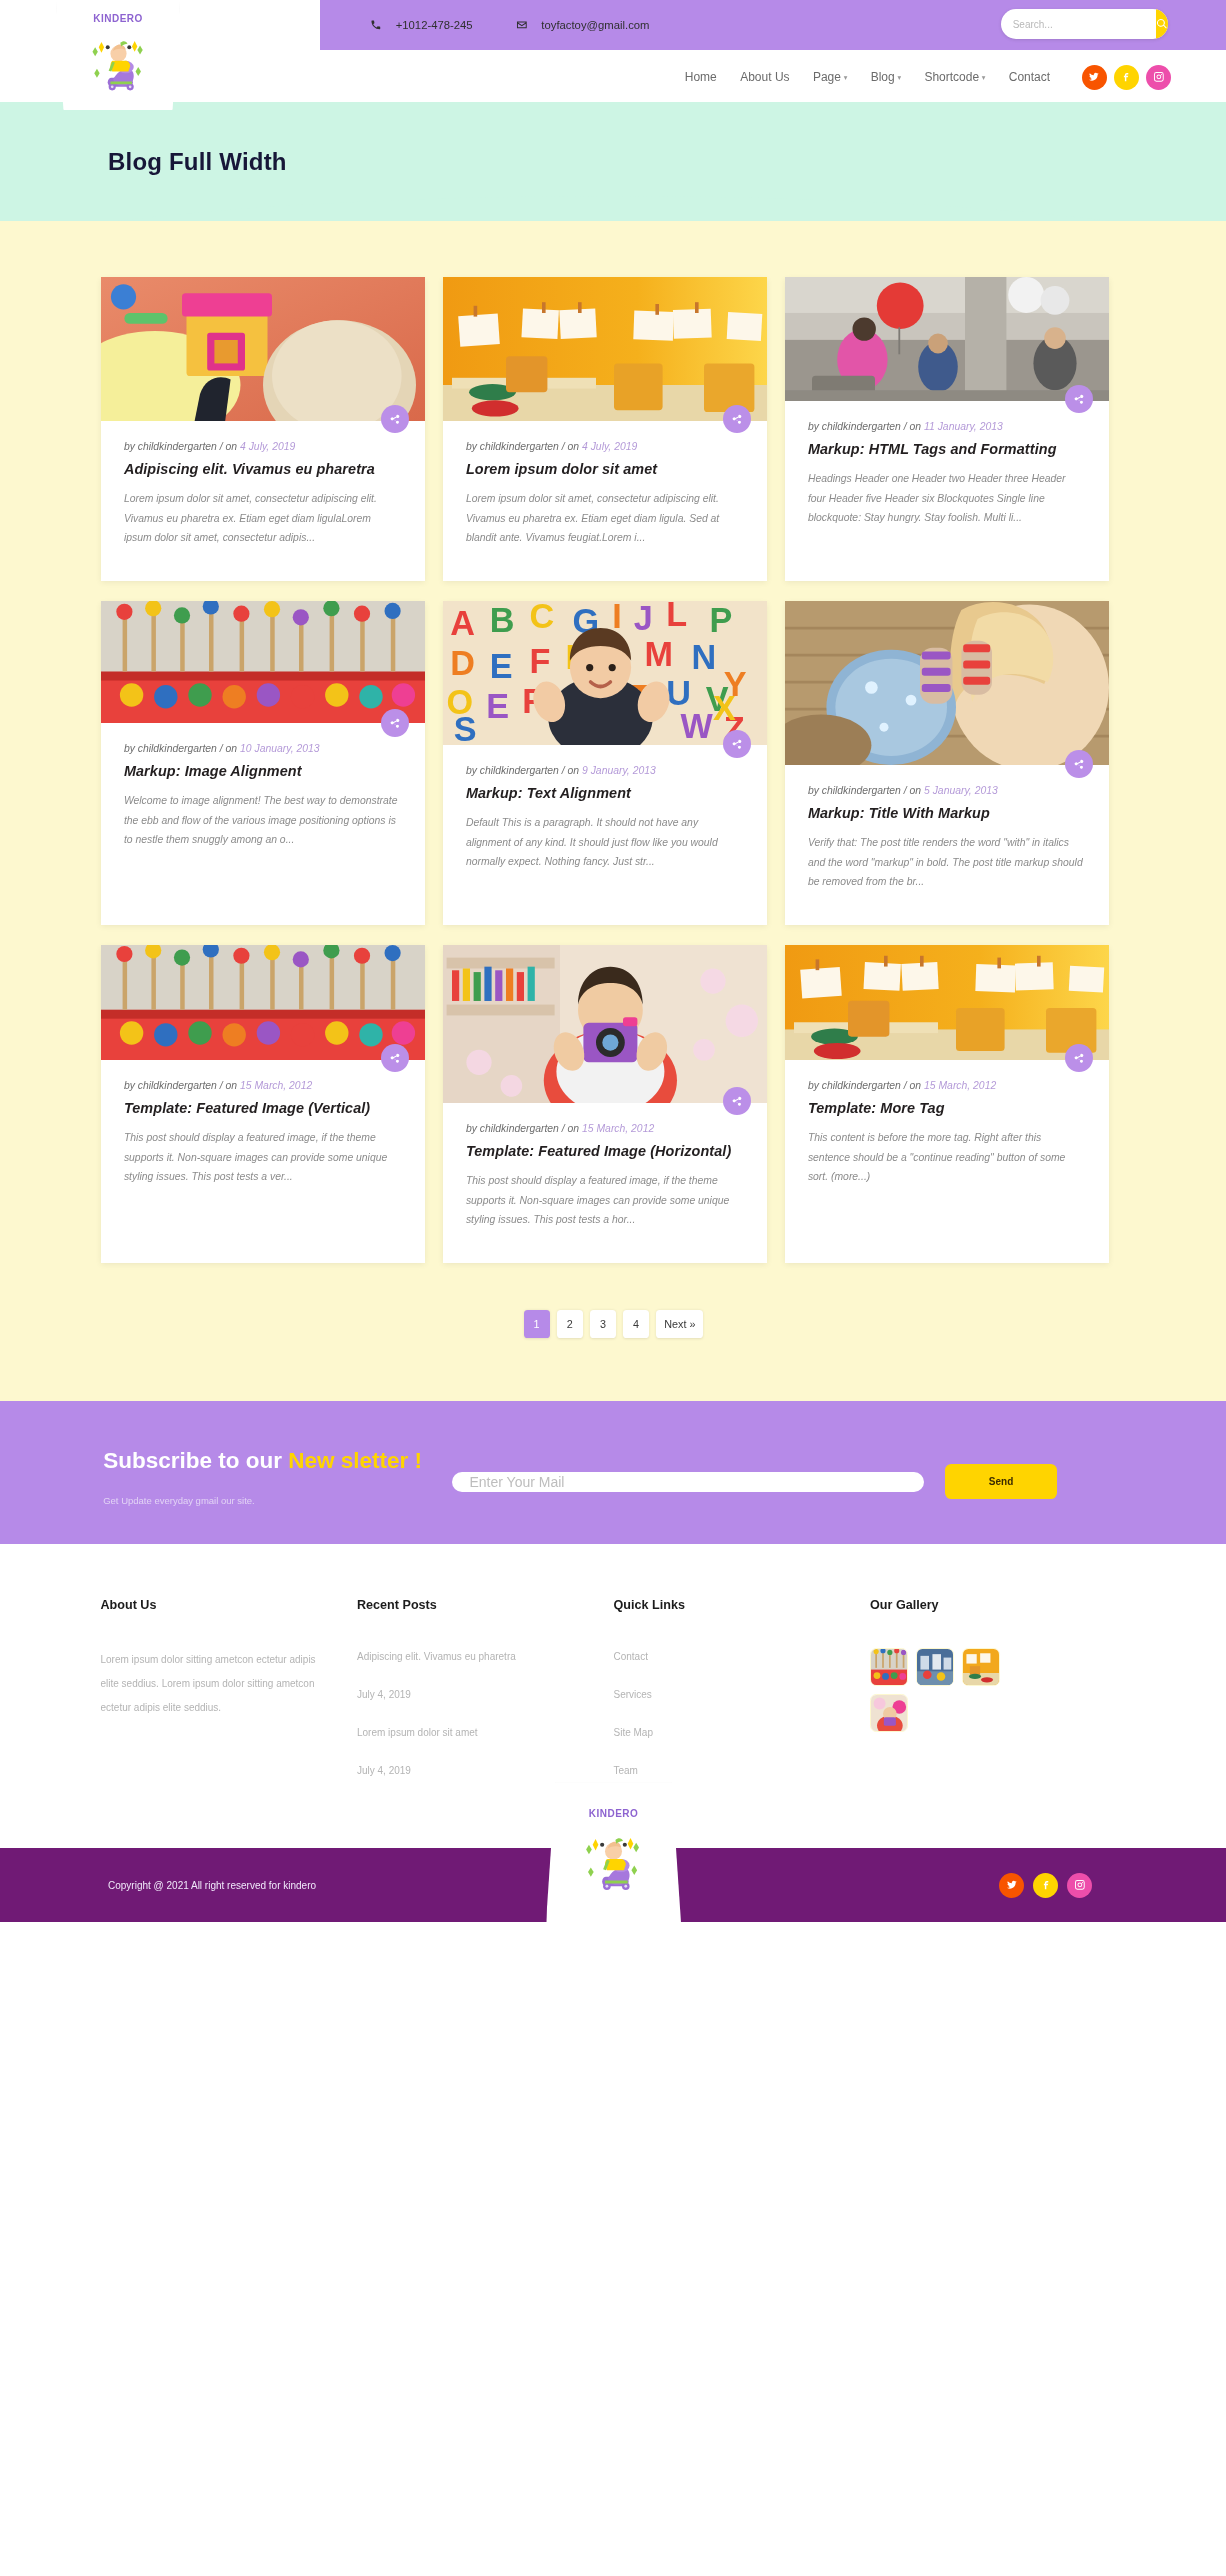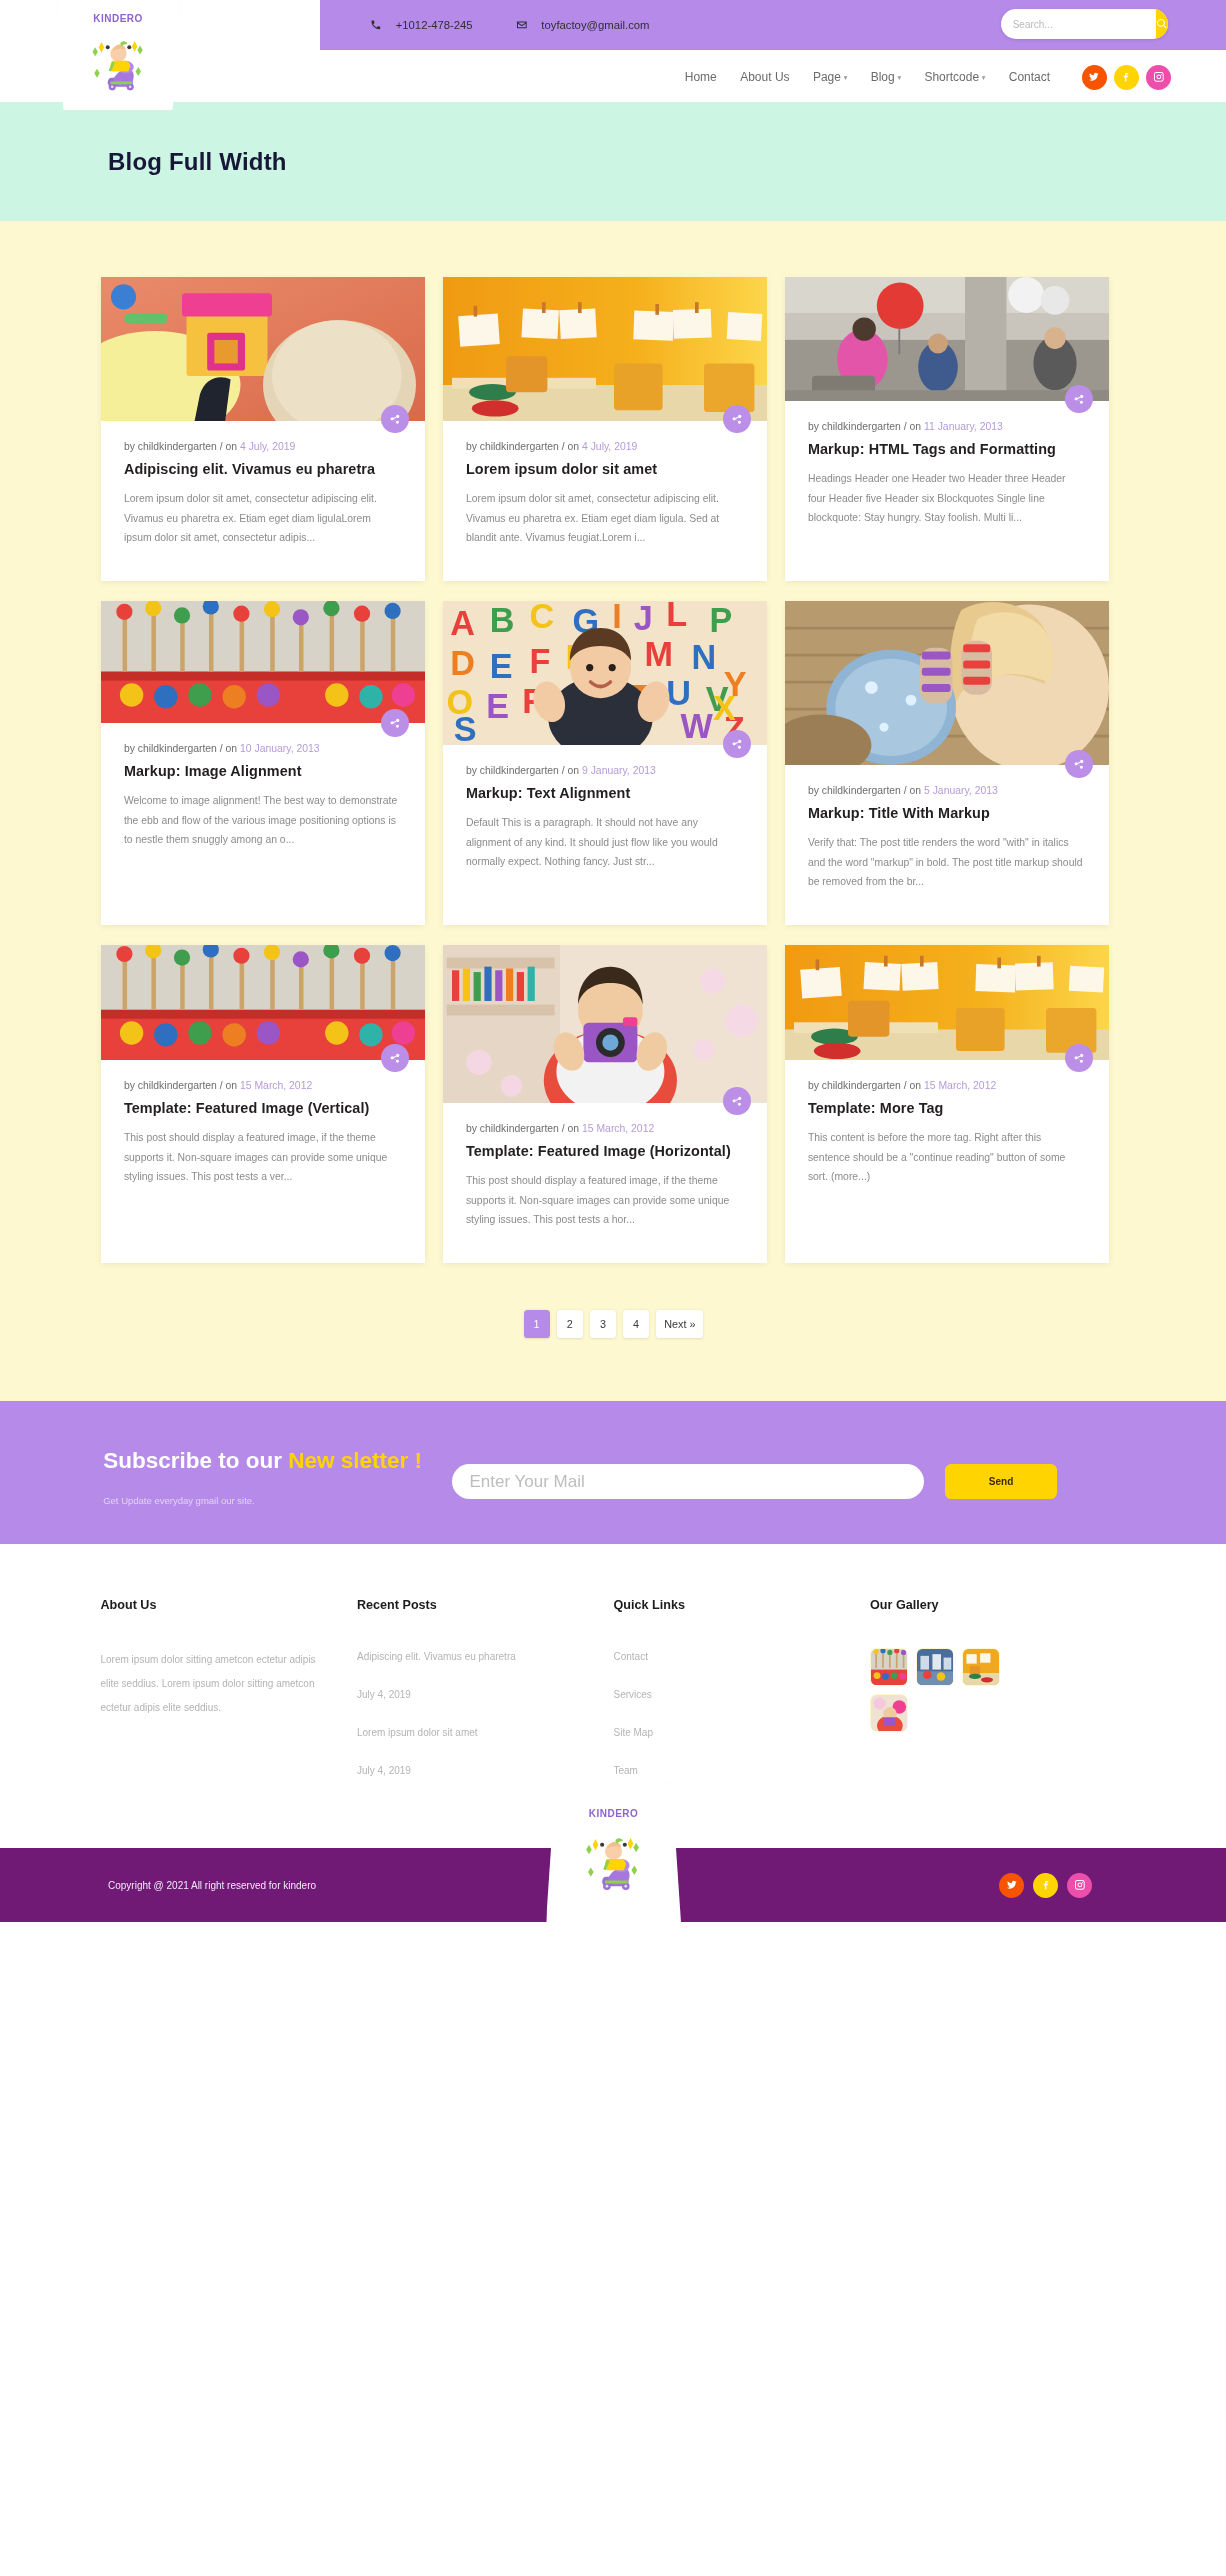--- a/index.html
+++ b/index.html
@@ -107,21 +107,21 @@
   }
   .card-img { width: 100%; display: block; position: relative; overflow: hidden; }
   .card-img svg { display: block; width: 100%; height: 100%; }
   .share-btn {
     position: absolute; right: 16px; width: 28px; height: 28px;
     border-radius: 50%; background: #bb8fe8;
     display: flex; align-items: center; justify-content: center;
     cursor: pointer; z-index: 3;
   }
   .share-btn svg { width: 11.7px; height: 11.7px; fill: #fff; }
-  .card-body { padding: 20px 23.4px 31px; }
+  .card-body { padding: 20px 23.4px 31px; font-style: italic; }
   .meta { font-size: 10.4px; color: #6d6d6d; margin-bottom: 8px; }
   .meta .date { color: #b49ad8; }
   .card-title {
     font-size: 14.4px; color: #231f20; font-weight: bold;
     line-height: 1.35; margin-bottom: 10px; letter-spacing: 0.1px;
   }
   .excerpt { font-size: 10.4px; color: #8b8b8b; line-height: 1.85; }
 
   
   .card.h1 .card-body { min-height: 160px; }
@@ -141,22 +141,22 @@
 
   
   .newsletter { background: #b68ae8; padding: 43px 0 38px; }
   .nl-inner { width: 1026px; margin: 0 auto; display: flex; align-items: flex-start; }
   .nl-left { width: 351px; padding-left: 2.7px; }
   .nl-title { font-size: 22.5px; font-weight: bold; color: #fff; line-height: 1.55; }
   .nl-title .accent { color: #ffd400; }
   .nl-sub { font-size: 9.5px; color: #e2d3f5; margin-top: 16px; }
   .nl-right { display: flex; align-items: center; gap: 21.6px; padding-top: 20px; }
   .nl-input {
-    width: 472px; height: 35px; border-radius: 18px; border: 0; outline: 0;
-    padding: 0 18px; font-size: 17px; color: #777; background: #fff;
+    width: 472px; height: 20px; border-radius: 18px; border: 0; outline: 0;
+    padding: 0 18px; font-size: 14px; color: #777; background: #fff;
     font-family: "Liberation Sans", sans-serif;
   }
   .nl-input::placeholder { color: #bdbdbd; }
   .nl-send {
     width: 112px; height: 35px; border: 0; border-radius: 6.3px;
     background: #ffd400; color: #3a2a00; font-size: 10px; font-weight: bold;
     cursor: pointer; font-family: "Liberation Sans", sans-serif;
   }
 
   

